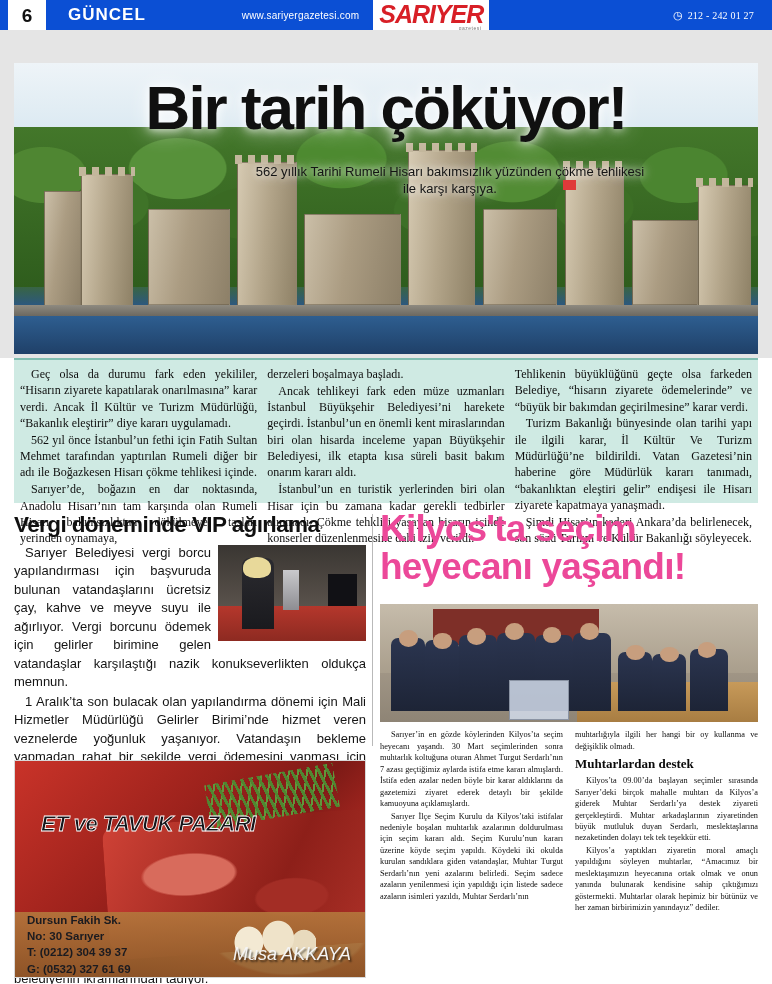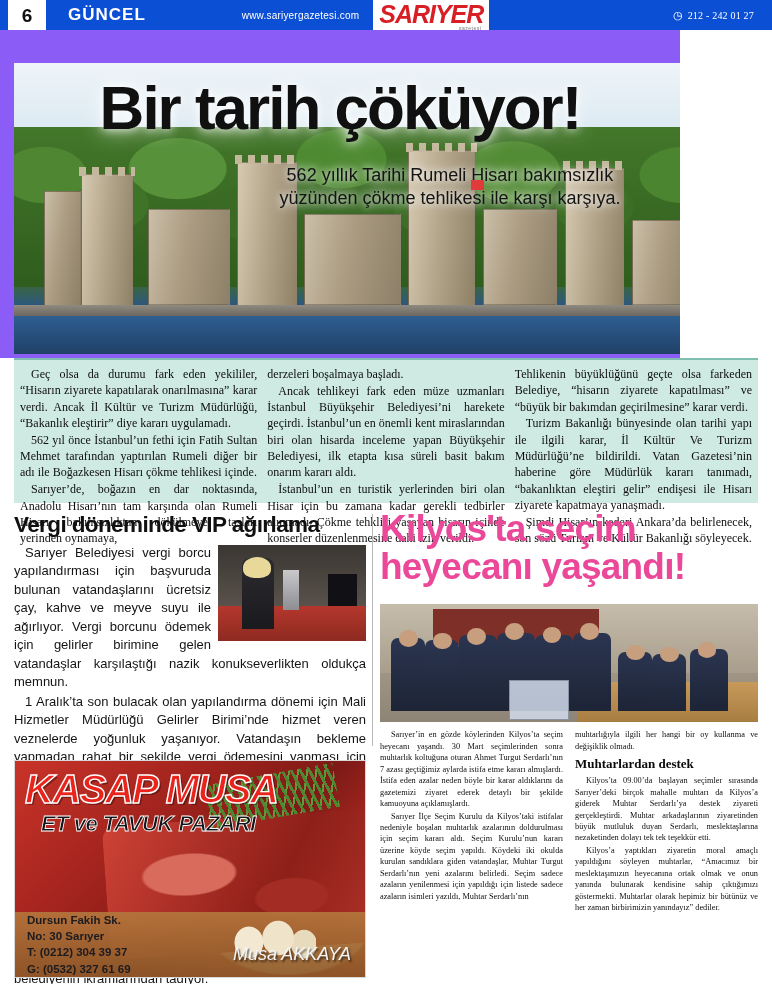--- a/index.html
+++ b/index.html
@@ -96,24 +96,24 @@
   .phone-text {
     font-family: Liberation Serif, serif;
     font-size: 10px;
     color: #ffffff;
     letter-spacing: 0.2px;
   }
 
   
   .hero {
     position: relative;
-    width: 680px;
+    width: 772px;
     height: 328px;
     overflow: hidden;
-    background: #8b5cf6;
+    background: #e5e5e5;
   }
   .hero-photo {
     position: absolute;
     left: 14px;
     top: 33px;
     width: 744px;
     height: 291px;
     overflow: hidden;
     background: linear-gradient(#bfd9ea 0%, #cfe3ef 18%, #9fc4d8 30%, #4e7d3c 40%, #35611f 62%, #3e6b27 74%, #2b5686 84%, #23476f 100%);
   }
@@ -178,21 +178,21 @@
     z-index: 6;
     text-shadow: 0 0 10px rgba(255,255,255,0.95), 0 0 22px rgba(255,255,255,0.9);
   }
   .hero-sub {
     position: absolute;
     left: 250px;
     top: 134px;
     width: 400px;
     text-align: center;
     font-family: "Liberation Sans", sans-serif;
-    font-size: 18px;
+    font-size: 13px;
     line-height: 1.28;
     color: #141414;
     z-index: 6;
     text-shadow: 0 0 7px rgba(255,255,255,0.95), 0 0 14px rgba(255,255,255,0.85);
   }
   .photo-credit {
     position: absolute;
     right: 196px;
     top: 150px;
     width: 13px;
@@ -514,21 +514,21 @@
     <p>Geç olsa da durumu fark eden yekililer, “Hisarın ziyarete kapatılarak onarılmasına” karar verdi. Ancak İl Kültür ve Turizm Müdürlüğü, “Bakanlık eleştirir” diye kararı uygulamadı.</p>
     <p>562 yıl önce İstanbul’un fethi için Fatih Sultan Mehmet tarafından yaptırılan Rumeli diğer bir adı ile Boğazkesen Hisarı çökme tehlikesi içinde.</p>
     <p>Sarıyer’de, boğazın en dar noktasında, Anadolu Hisarı’nın tam karşında olan Rumeli Hisarı bakımsızlıktan dökülmeye, taşları yerinden oynamaya,</p>
   </div>
   <div class="story-col">
     <p class="no-indent">derzeleri boşalmaya başladı.</p>
     <p>Ancak tehlikeyi fark eden müze uzmanları İstanbul Büyükşehir Belediyesi’ni harekete geçirdi. İstanbul’un en önemli kent miraslarından biri olan hisarda inceleme yapan Büyükşehir Belediyesi, ilk etapta kısa süreli basit bakım onarım kararı aldı.</p>
     <p>İstanbul’un en turistik yerlerinden biri olan Hisar için bu zamana kadar gerekli tedbirler alınmadı. Çökme tehklisi yaşayan hisarın içinde konserler düzenlenmesine dahi izin verildi.</p>
   </div>
   <div class="story-col">
-    <p class="no-indent">Tehlikenin büyüklüğünü geçte olsa farkeden Belediye, “hisarın ziyarete kapatılması” ve “büyük bir bakımdan geçirilmesine” karar verdi.</p>
+    <p class="no-indent">Tehlikenin büyüklüğünü geçte olsa farkeden Belediye, “hisarın ziyarete ödemelerinde” ve “büyük bir bakımdan geçirilmesine” karar verdi.</p>
     <p>Turizm Bakanlığı bünyesinde olan tarihi yapı ile ilgili karar, İl Kültür Ve Turizm Müdürlüğü’ne bildirildi. Vatan Gazetesi’nin haberine göre Müdürlük kararı tanımadı, “bakanlıktan eleştiri gelir” endişesi ile Hisarı ziyarete kapatmaya yanaşmadı.</p>
     <p>Şimdi Hisar’ın kaderi Ankara’da belirlenecek, son sözü Turizm ve Kültür Bakanlığı söyleyecek.</p>
   </div>
 </div>
 
 <div class="lower">
 
   <div class="vdivider"></div>
 
   <div class="vip">
@@ -586,21 +586,20 @@
         <p>Kilyos’a yaptıkları ziyaretin moral amaçlı yapıldığını söyleyen muhtarlar, “Amacımız bir meslektaşımızın heyecanına ortak olmak ve onun yanında bulunarak kendisine sahip çıktığımızı göstermekti. Muhtarlar olarak hepimiz bir bütünüz ve her zaman birbirimizin yanındayız” dediler.</p>
       </div>
     </div>
   </div>
 
   <div class="ad">
     <div class="ad-meat"></div>
     <div class="ad-herb"></div>
     <div class="ad-board"></div>
     <div class="ad-garlic"></div>
-    <div class="ad-title">KASAP MUSA</div>
     <div class="ad-sub">ET ve TAVUK PAZARI</div>
     <div class="ad-contact">
       <div>Dursun Fakih Sk.</div>
       <div>No: 30 Sarıyer</div>
       <div>T: (0212) 304 39 37</div>
       <div>G: (0532) 327 61 69</div>
     </div>
     <div class="ad-owner">Musa AKKAYA</div>
   </div>
 

